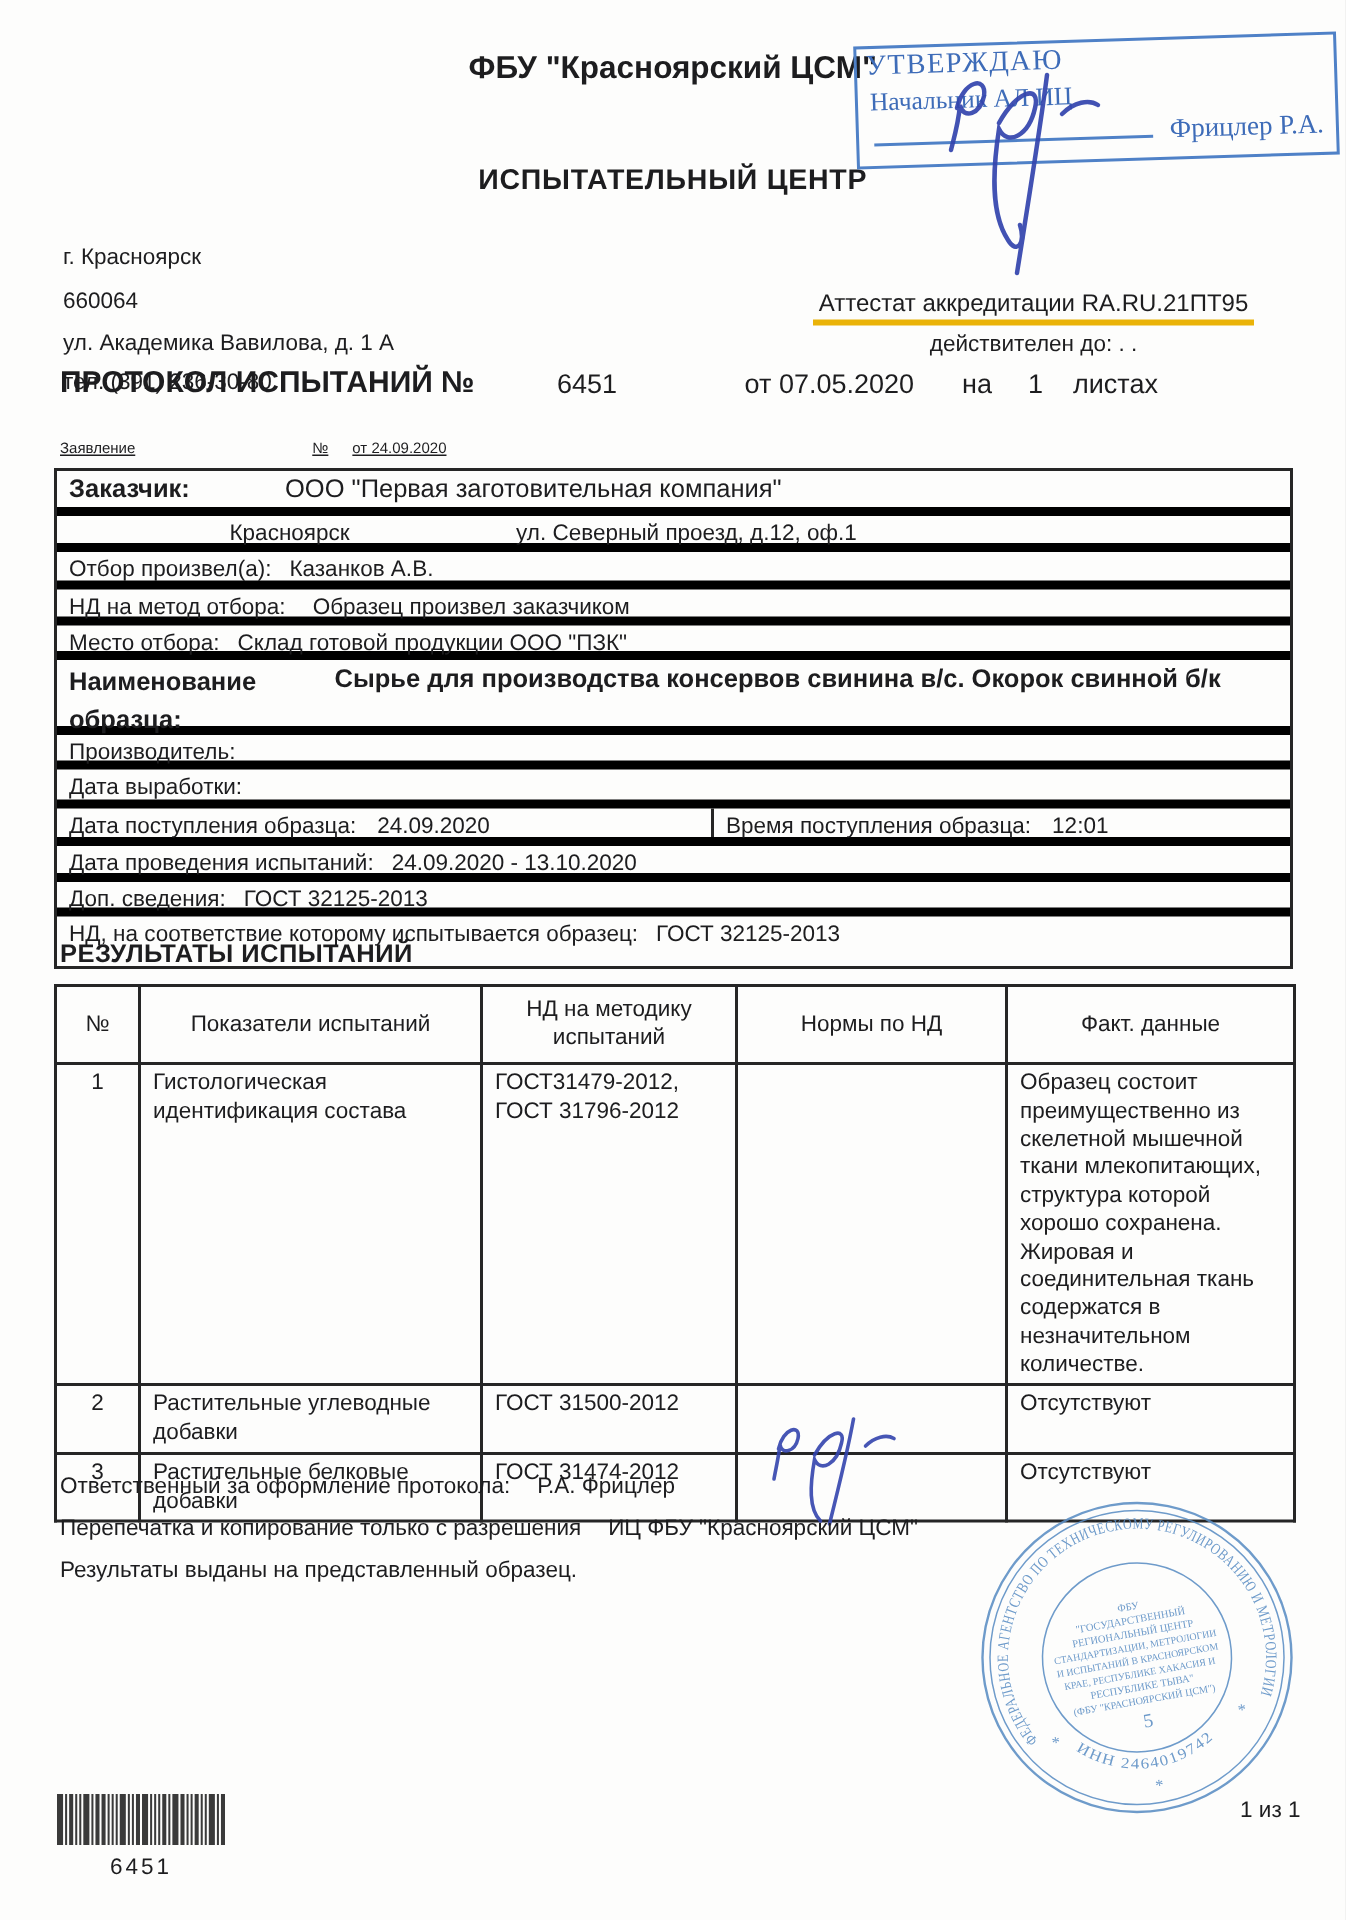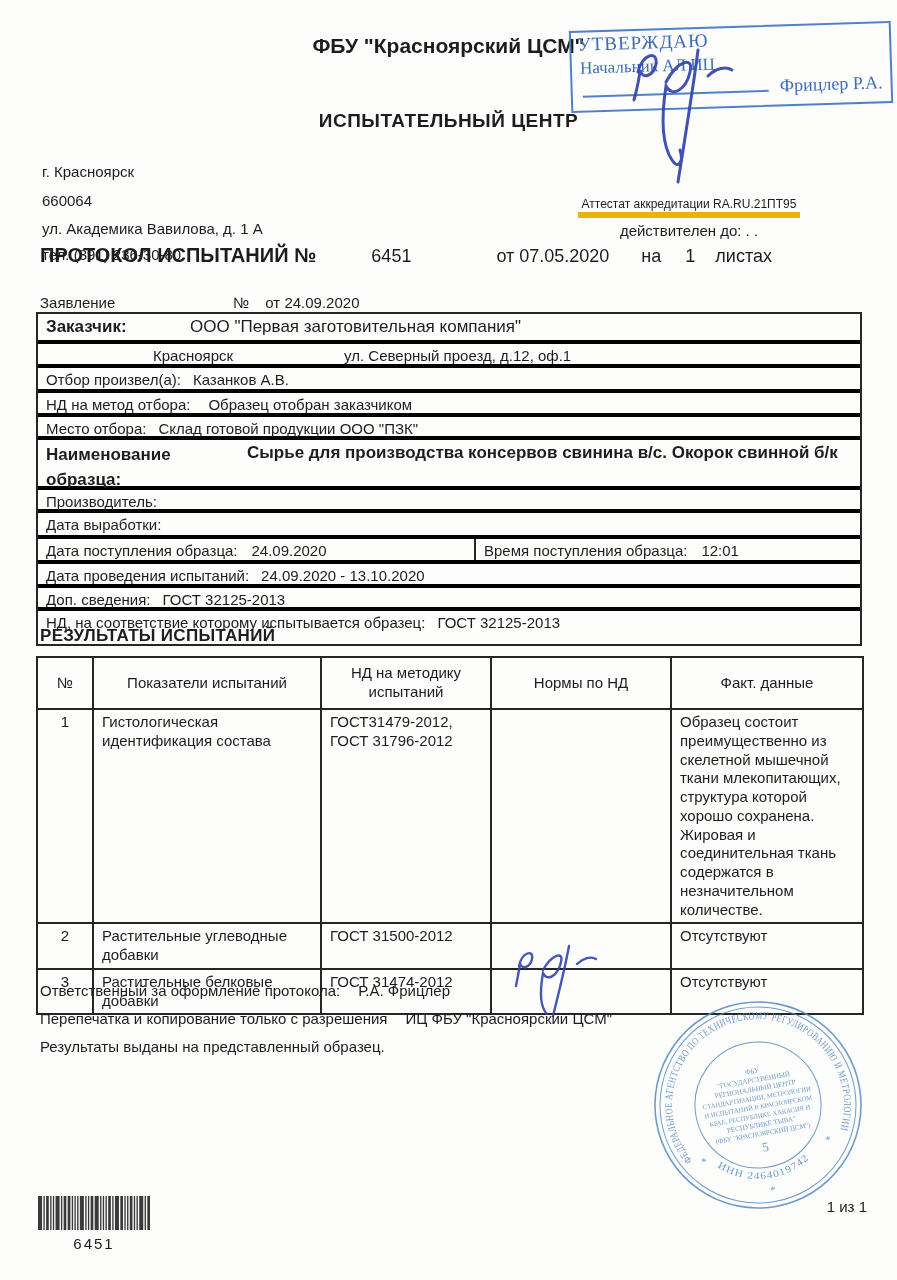--- a/index.html
+++ b/index.html
@@ -17,47 +17,47 @@
   .approval .a-title{position:absolute;left:6px;top:1px;font-size:19px;letter-spacing:1px;}
   .approval .a-role{position:absolute;left:8px;top:26px;font-size:17px;}
   .approval .a-line{position:absolute;left:10px;right:122px;bottom:13px;border-bottom:2px solid #4f81c7;}
   .approval .a-name{position:absolute;right:8px;bottom:8px;font-size:18px;}
   .sig-big{left:620px;top:42px;width:140px;height:150px;pointer-events:none;}
   .sig-small{left:505px;top:940px;width:120px;height:80px;pointer-events:none;}
 
   
   .addr{left:42px;font-size:15px;}
   .accr{left:500px;top:194px;width:378px;text-align:center;}
-  .accr .a1{font-size:12px;border-bottom:6px solid #eab308;display:inline-block;padding:0 4px 1px;}
+  .accr .a1{font-size:16px;border-bottom:4px solid #eab308;display:inline-block;padding:0 4px 1px;}
   .accr .a2{font-size:15px;margin-top:4px;}
 
   
   .protocol-line{left:40px;top:244px;display:flex;align-items:flex-end;white-space:nowrap;}
   .protocol-line .p-title{font-size:20px;font-weight:bold;}
   .protocol-line .p-num{font-size:18px;margin-left:55px;}
   .protocol-line .p-date{font-size:18px;margin-left:85px;}
   .protocol-line .p-na{font-size:18px;margin-left:32px;}
   .protocol-line .p-cnt{font-size:18px;margin-left:24px;}
   .protocol-line .p-sheets{font-size:18px;margin-left:20px;}
-  .application-line{left:40px;top:294px;display:flex;font-size:15px;white-space:nowrap;}
+  .application-line{left:40px;top:294px;display:flex;font-size:10px;white-space:nowrap;text-decoration:underline;}
   .application-line .ap-no{margin-left:118px;}
   .application-line .ap-date{margin-left:16px;}
 
   
   .t1{left:36px;top:312px;width:826px;border:2px solid #262626;box-sizing:border-box;font-size:15px;}
-  .t1-row{display:flex;border-bottom:4px solid #000000;box-sizing:border-box;align-items:stretch;}
+  .t1-row{display:flex;border-bottom:6px solid #000000;box-sizing:border-box;align-items:stretch;}
   .t1-row:last-child{border-bottom:none;}
   .t1-cell{padding:3px 8px;box-sizing:border-box;display:flex;align-items:flex-start;}
   .t1-split{border-left:2px solid #262626;}
   .gap12{margin-left:12px;}.gap14{margin-left:14px;}.gap20{margin-left:18px;}.gap55{margin-left:55px;}
   .big{font-size:17px;}
   .bold{font-weight:bold;}
   .r-customer{height:30px;align-items:center;}
   .r-city{height:24px;}
-  .r-name{height:50px;gap:24px;}
+  .r-name{height:50px;}
   .w-left52{width:436px;}
   .w-left32{width:268px;}
   .flex1{flex:1;}
 
   
   .res-title{left:40px;top:626px;font-size:17px;font-weight:bold;letter-spacing:.3px;}
   .t2{left:36px;top:656px;border-collapse:collapse;table-layout:fixed;width:826px;font-size:15px;}
   .t2 td{border:2px solid #262626;padding:3px 8px;vertical-align:top;line-height:1.25;}
   .t2 .hdr td{text-align:center;vertical-align:middle;height:44px;}
   .t2 .cnum{text-align:center;}
@@ -132,21 +132,21 @@
     </div>
     <div class="t1-row" style="height:25px">
       <div class="t1-cell w-left52">
         <span>Отбор произвел(а):</span>
         <span class="gap12">Казанков А.В.</span>
       </div>
     </div>
     <div class="t1-row" style="height:24px">
       <div class="t1-cell">
         <span>НД на метод отбора:</span>
-        <span class="gap20">Образец отобран заказчиком</span>
+        <span class="gap20">Образец произвел заказчиком</span>
       </div>
     </div>
     <div class="t1-row" style="height:23px">
       <div class="t1-cell">
         <span>Место отбора:</span>
         <span class="gap12">Склад готовой продукции ООО "ПЗК"</span>
       </div>
     </div>
     <div class="t1-row r-name">
       <div class="t1-cell big bold" style="width:185px;line-height:1.45">Наименование образца:</div>

